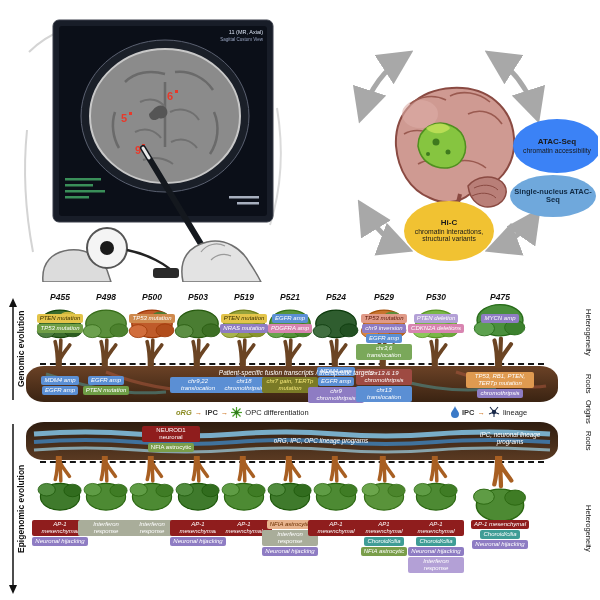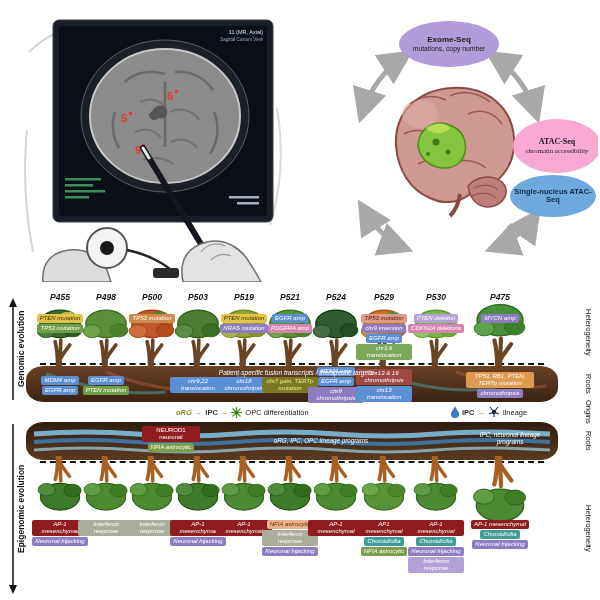--- a/index.html
+++ b/index.html
@@ -140,31 +140,31 @@
         <path d="M160 190 C158 200 156 206 150 212" stroke="#8a4a42" stroke-width="4" fill="none"></path>
         <g>
           <path d="M118 142 C118 124 136 114 152 122 C166 128 170 146 160 158 C148 170 122 164 118 142 Z" fill="#86c540" stroke="#4f8f1f" stroke-width="1.5"></path>
           <path d="M126 124 C134 118 146 118 150 124 C146 130 132 132 126 124 Z" fill="#c4e25a" opacity="0.8"></path>
           <circle cx="136" cy="138" r="3.5" fill="#3f7a1e"></circle>
           <circle cx="148" cy="148" r="2.5" fill="#3f7a1e"></circle>
           <circle cx="128" cy="150" r="2" fill="#3f7a1e"></circle>
         </g>
       </g>
     </svg>
-    <div class="oval" style="left: 99px; top: 17px; width: 100px; height: 46px; background: rgb(177, 156, 217); color: rgb(26, 26, 26);">
-      <b>Exome-Seq</b>
-      <span>mutations, copy number</span>
-    </div>
-    <div class="oval" style="left: 213px; top: 115px; width: 88px; height: 54px; background: #f9a8d4; color: rgb(26, 26, 26); font-family: Liberation Serif, serif;">
+    <div class="oval" style="left: 213px; top: 115px; width: 88px; height: 54px; background: #3b82f6; color: rgb(26, 26, 26);">
       <b>ATAC-Seq</b>
       <span>chromatin accessibility</span>
     </div>
     <div class="oval" style="left: 210px; top: 171px; width: 86px; height: 42px; background: rgb(111, 168, 220); color: rgb(16, 42, 68);">
       <b style="font-size:7.5px">Single-nucleus ATAC-Seq</b>
       <span></span>
+    </div>
+    <div class="oval" style="left: 104px; top: 197px; width: 90px; height: 60px; background: rgb(241, 194, 50); color: rgb(26, 26, 26);">
+      <b>Hi-C</b>
+      <span>chromatin interactions, structural variants</span>
     </div>
   </div>
 
   <div class="panel treefig">
 
     <svg class="axis-arrow" style="top:6px" width="10" height="102">
       <line x1="5" y1="7" x2="5" y2="102" stroke="#111" stroke-width="1.5"></line>
       <polygon points="1,9 9,9 5,0" fill="#111"></polygon>
     </svg>
     <div class="vlabel vlabel-left" style="left:7px;top:6px;height:102px;">Genomic evolution</div>

